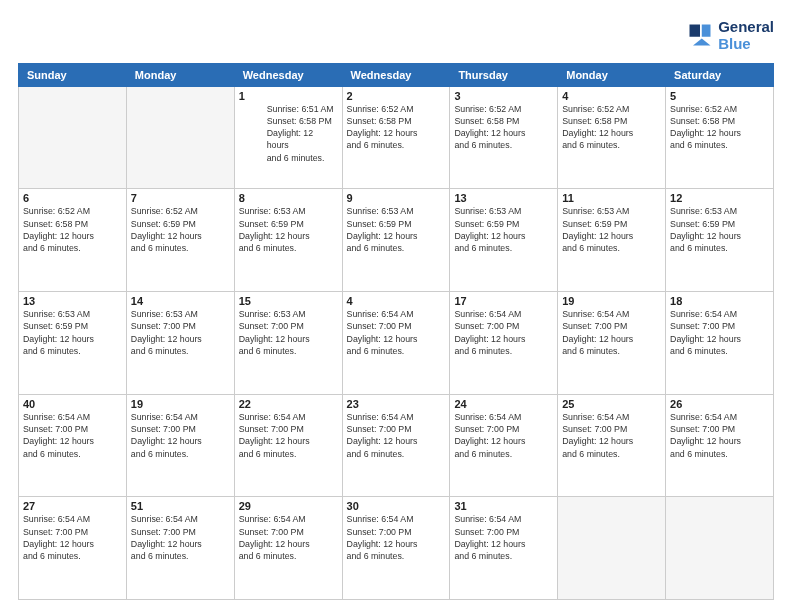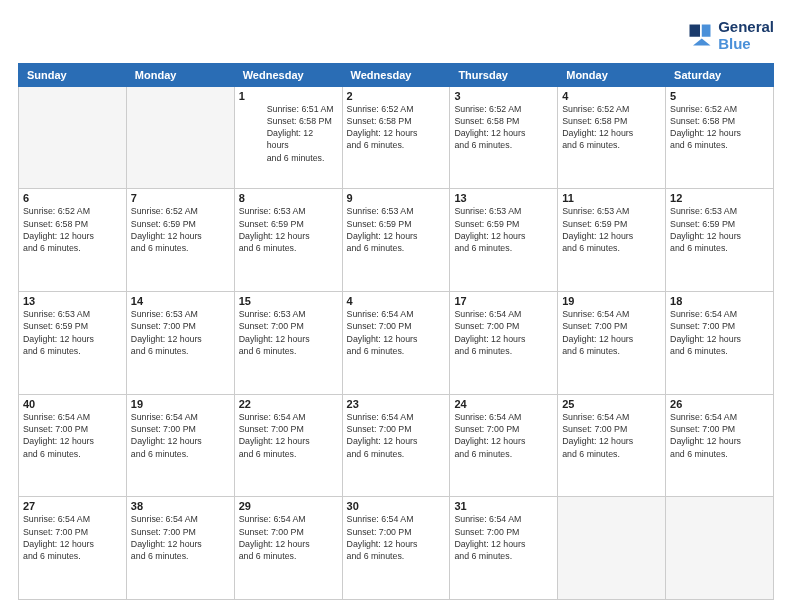--- a/index.html
+++ b/index.html
@@ -326,21 +326,21 @@
         </tr>
         <tr>
           <td>
             <span class="day-num">27</span>
             <div class="day-info" style="white-space: pre-line;">Sunrise: 6:54 AM
 Sunset: 7:00 PM
 Daylight: 12 hours
 and 6 minutes.</div>
           </td>
           <td>
-            <span class="day-num">38</span>
+            <span class="day-num">51</span>
             <div class="day-info" style="white-space: pre-line;">Sunrise: 6:54 AM
 Sunset: 7:00 PM
 Daylight: 12 hours
 and 6 minutes.</div>
           </td>
           <td>
             <span class="day-num">29</span>
             <div class="day-info" style="white-space: pre-line;">Sunrise: 6:54 AM
 Sunset: 7:00 PM
 Daylight: 12 hours

